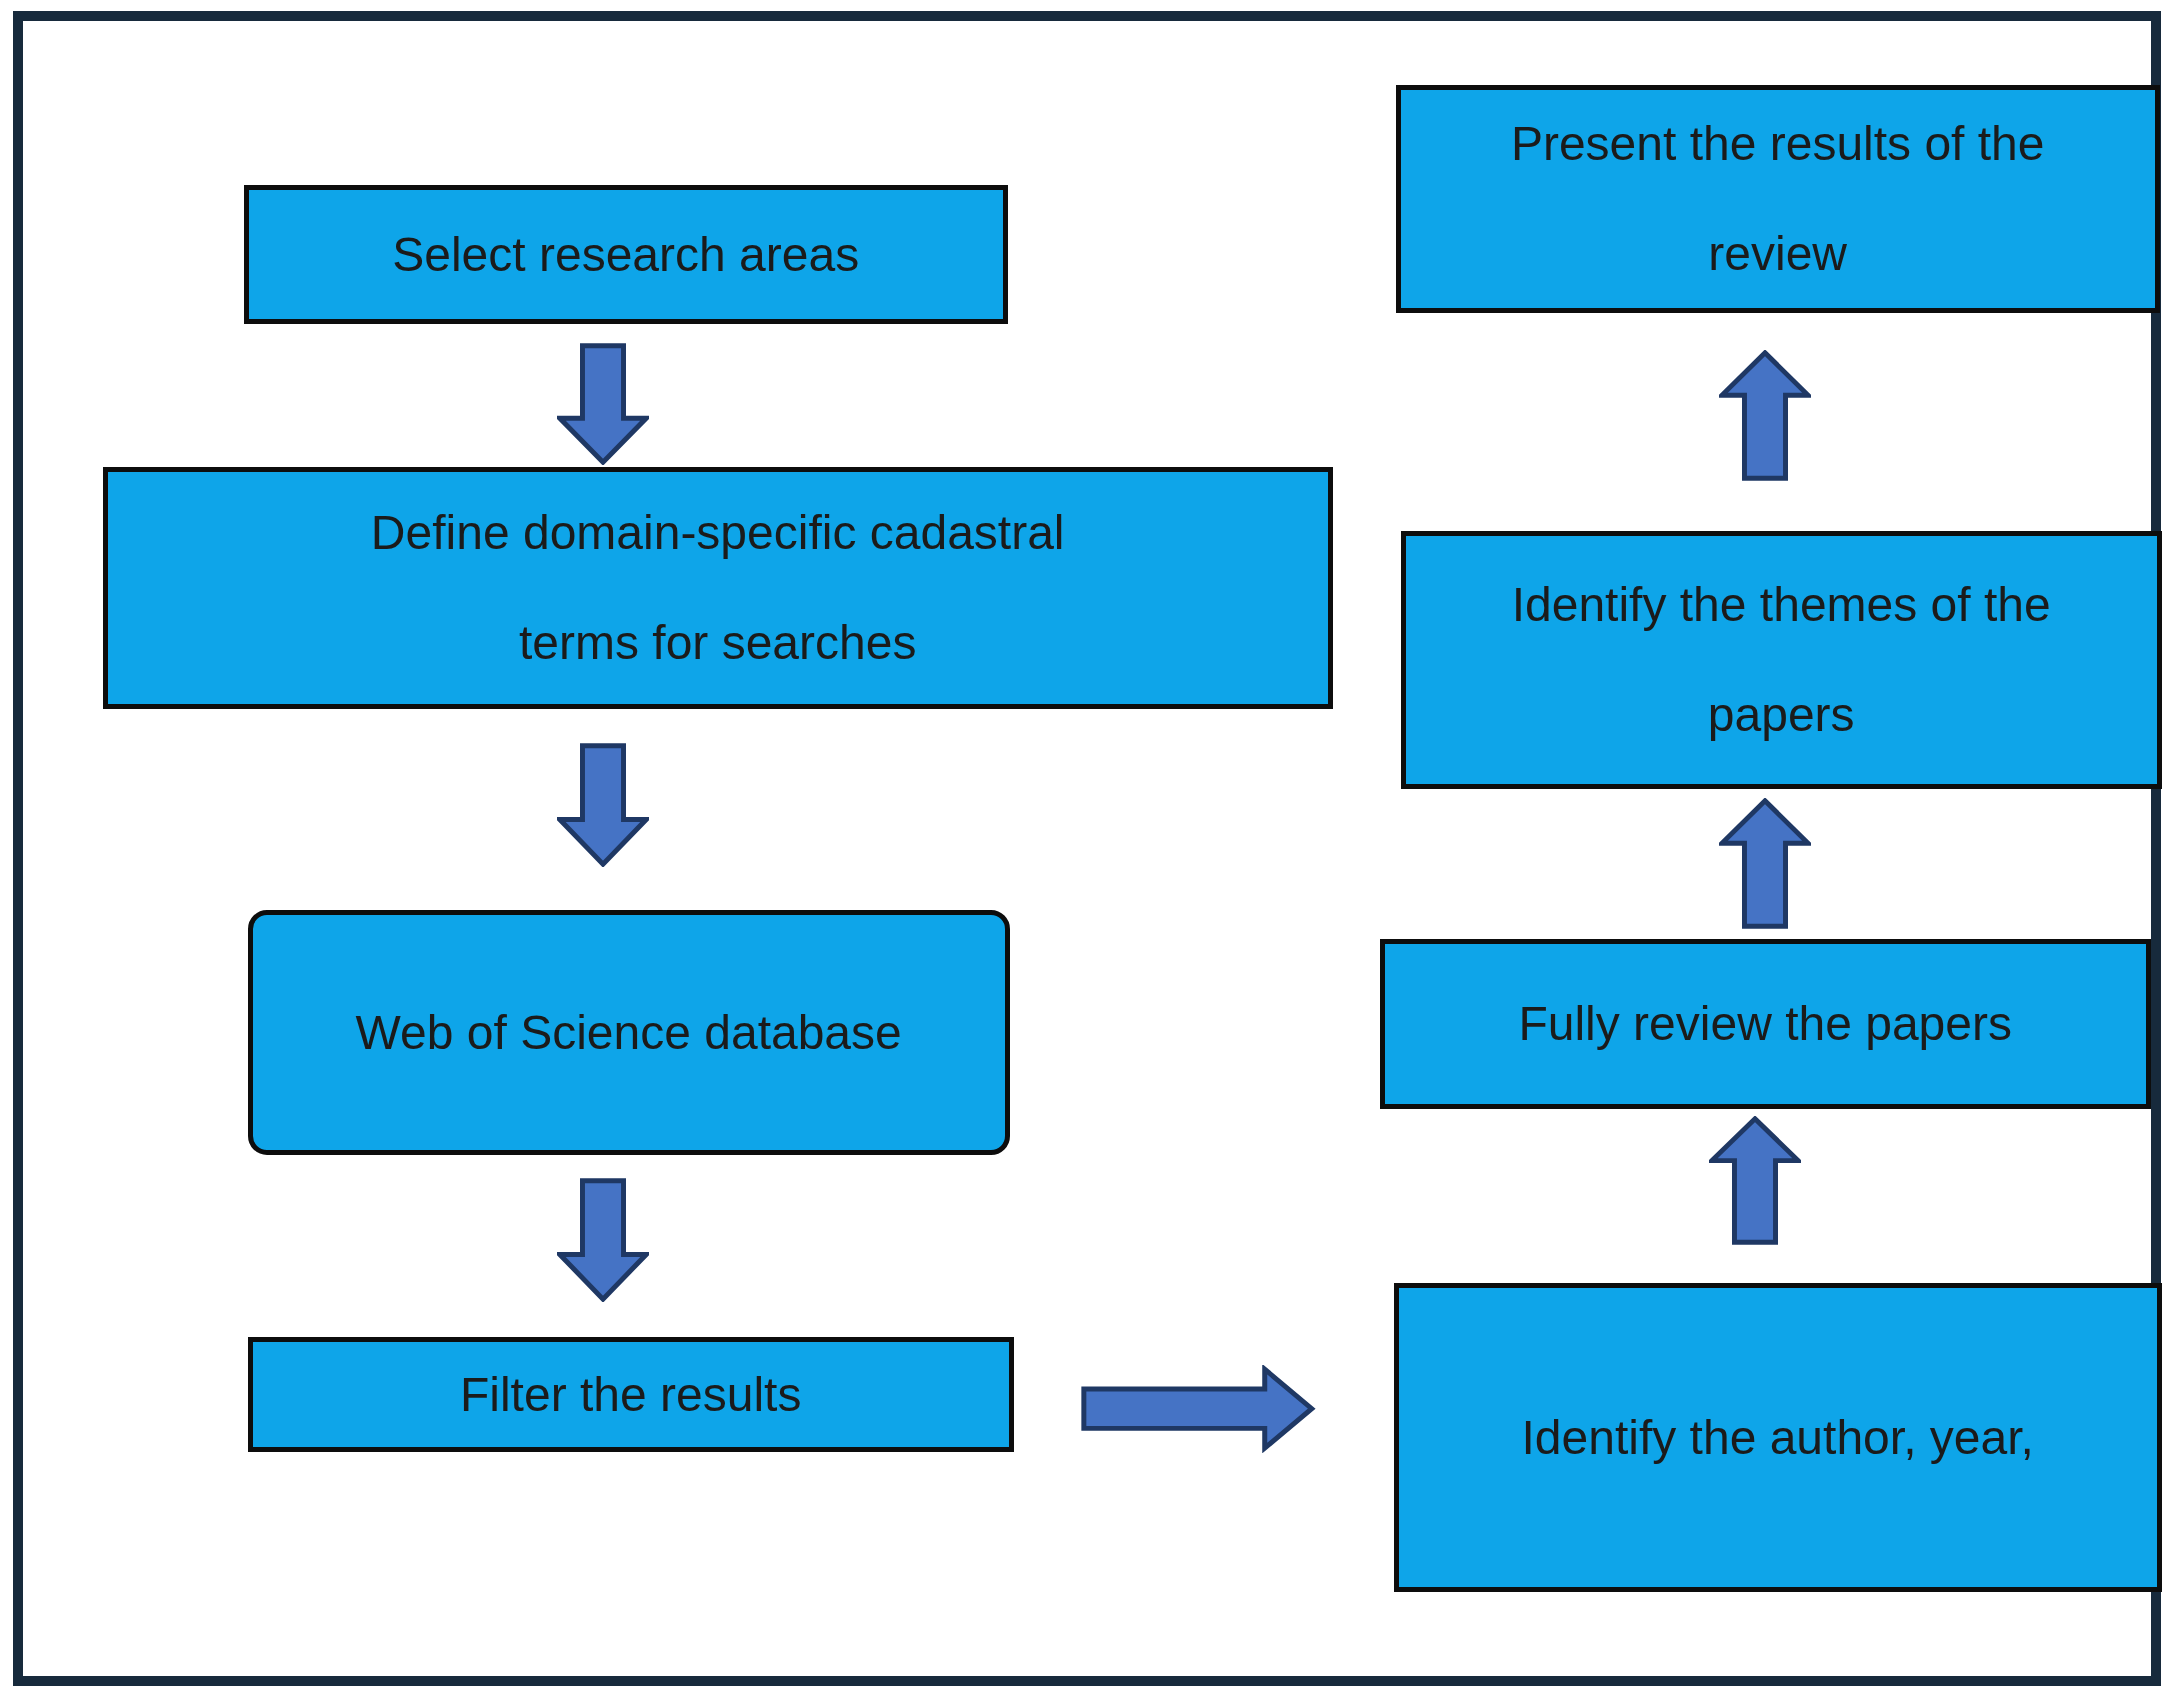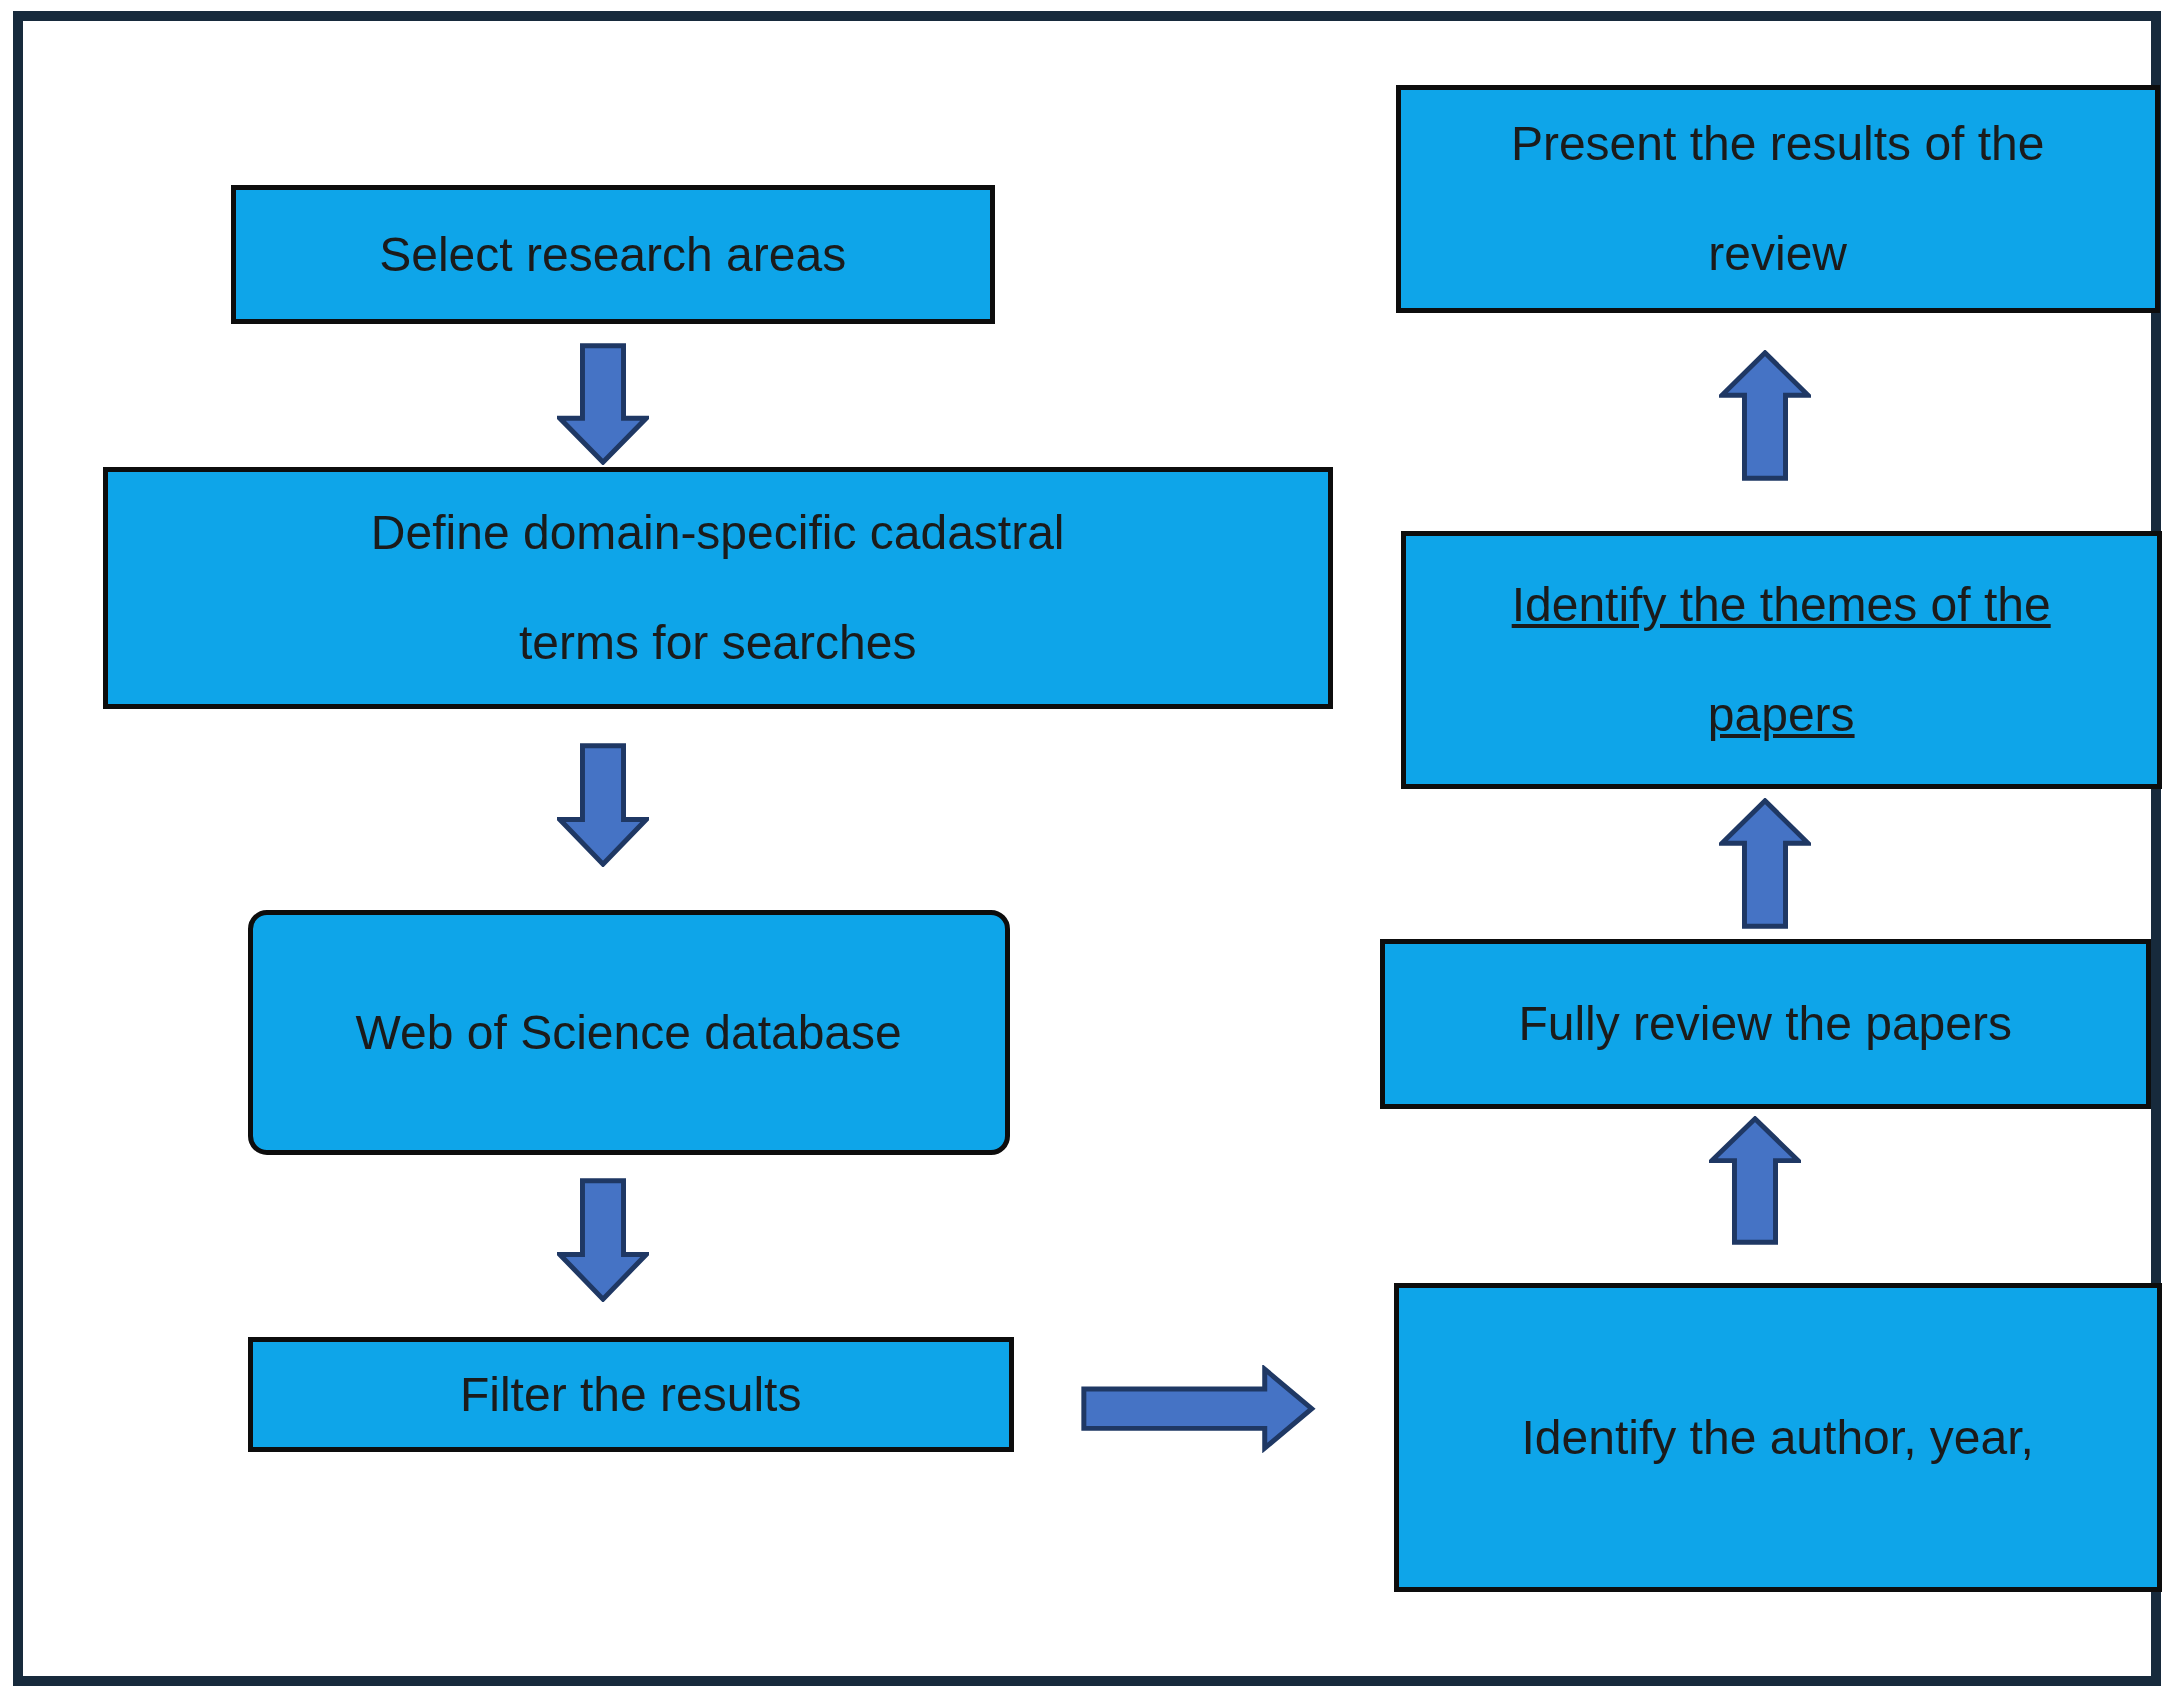--- a/index.html
+++ b/index.html
@@ -36,27 +36,27 @@
   .flow-box .line { display: block; }
   .arrow { position: absolute; }
   .arrow svg { display: block; width: 100%; height: 100%; }
   .arrow polygon {
     fill: #4573c5;
     stroke: #1f3864;
     stroke-width: 7;
     stroke-linejoin: miter;
   }
   
-  .box-a { left: 208px;  top: 164px;  width: 764px; height: 139px; }
+  .box-a { left: 221px;  top: 164px;  width: 764px; height: 139px; }
   .box-b { left: 80px;  top: 446px;  width: 1230px; height: 242px; }
   .box-c { left: 225px;  top: 889px; width: 762px; height: 245px; border-radius: 19px; }
   .box-d { left: 225px;  top: 1316px; width: 766px; height: 115px; }
   
   .box-e { left: 1373px; top: 64px;   width: 764px; height: 228px; }
-  .box-f { left: 1378px; top: 510px;  width: 761px; height: 258px; text-decoration: underline; }
+  .box-f { left: 1378px; top: 510px;  width: 761px; height: 258px; }
   .box-g { left: 1357px; top: 918px; width: 771px; height: 170px; }
   .box-h { left: 1371px; top: 1262px; width: 768px; height: 309px; }
   
   .down-1 { left: 534px;  top: 322px;  width: 92px; height: 122px; }
   .down-2 { left: 534px;  top: 722px; width: 92px; height: 124px; }
   .down-3 { left: 534px;  top: 1157px; width: 92px; height: 124px; }
   .right-1 { left: 1058px; top: 1344px; width: 235px; height: 88px; }
   .up-1 { left: 1696px; top: 329px;  width: 92px; height: 131px; }
   .up-2 { left: 1696px; top: 777px; width: 92px; height: 131px; }
   .up-3 { left: 1686px; top: 1095px; width: 92px; height: 129px; }

